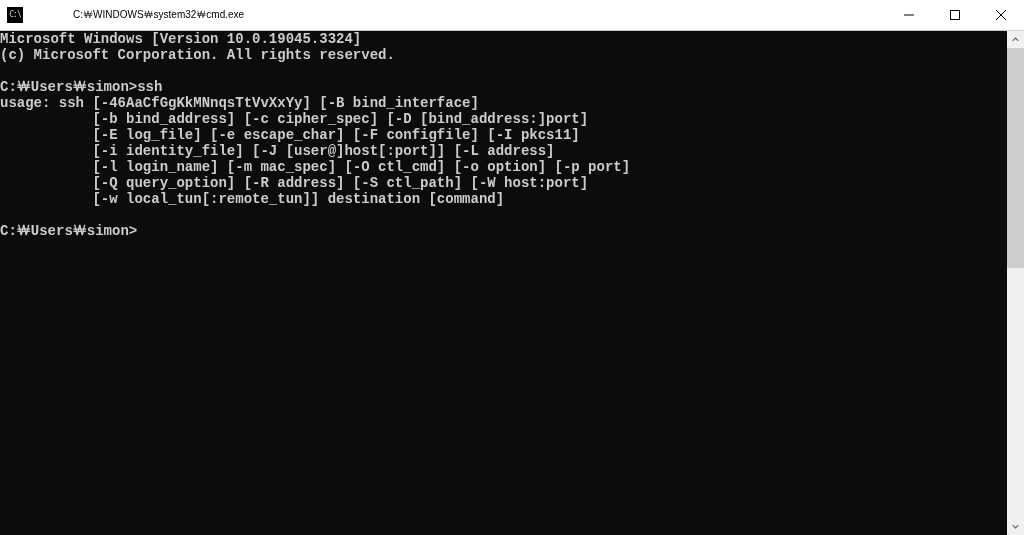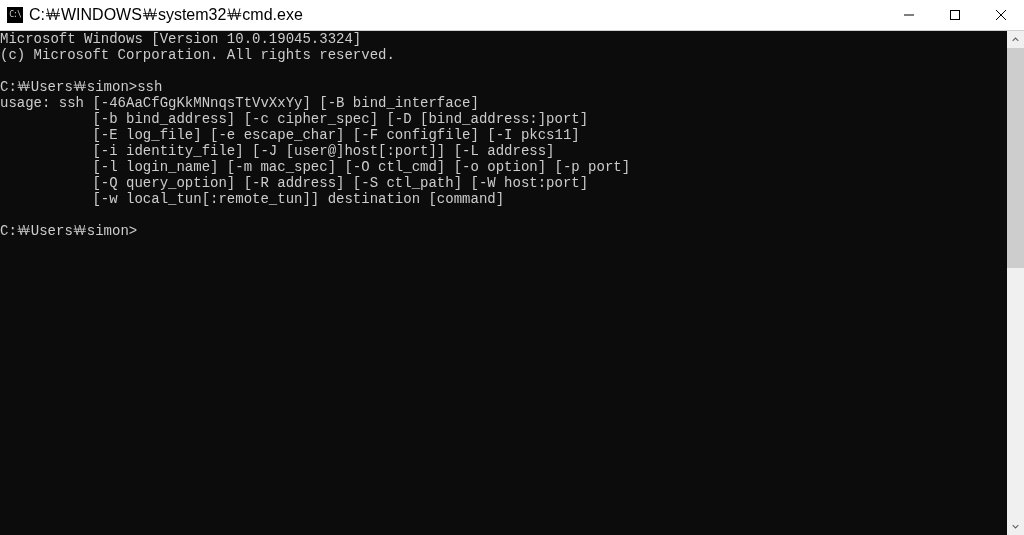--- a/index.html
+++ b/index.html
@@ -31,23 +31,24 @@
       justify-content: center;
     }
     .titlebar-icon-inner {
       color: #cccccc;
       font-family: Consolas, monospace;
       font-size: 8px;
       line-height: 8px;
       letter-spacing: -1px;
     }
     .titlebar-title {
-      font-size: 16px;
+      font-size: 10px;
       color: #000000;
       flex: 1;
+      margin-left: 44px;
     }
     .titlebar-controls {
       display: flex;
       height: 100%;
     }
     .tb-btn {
       width: 46px;
       height: 100%;
       display: flex;
       align-items: center;
@@ -66,20 +67,21 @@
       color: #cccccc;
       font-family: Consolas, "Courier New", monospace;
       font-size: 14px;
       line-height: 16px;
       padding: 0;
       white-space: pre;
       overflow: hidden;
     }
     .terminal-line {
       white-space: pre;
+      font-weight: bold;
     }
     .scrollbar {
       width: 17px;
       background: #f0f0f0;
       position: relative;
     }
     .scrollbar-up, .scrollbar-down {
       width: 17px;
       height: 17px;
       background: #f0f0f0;

